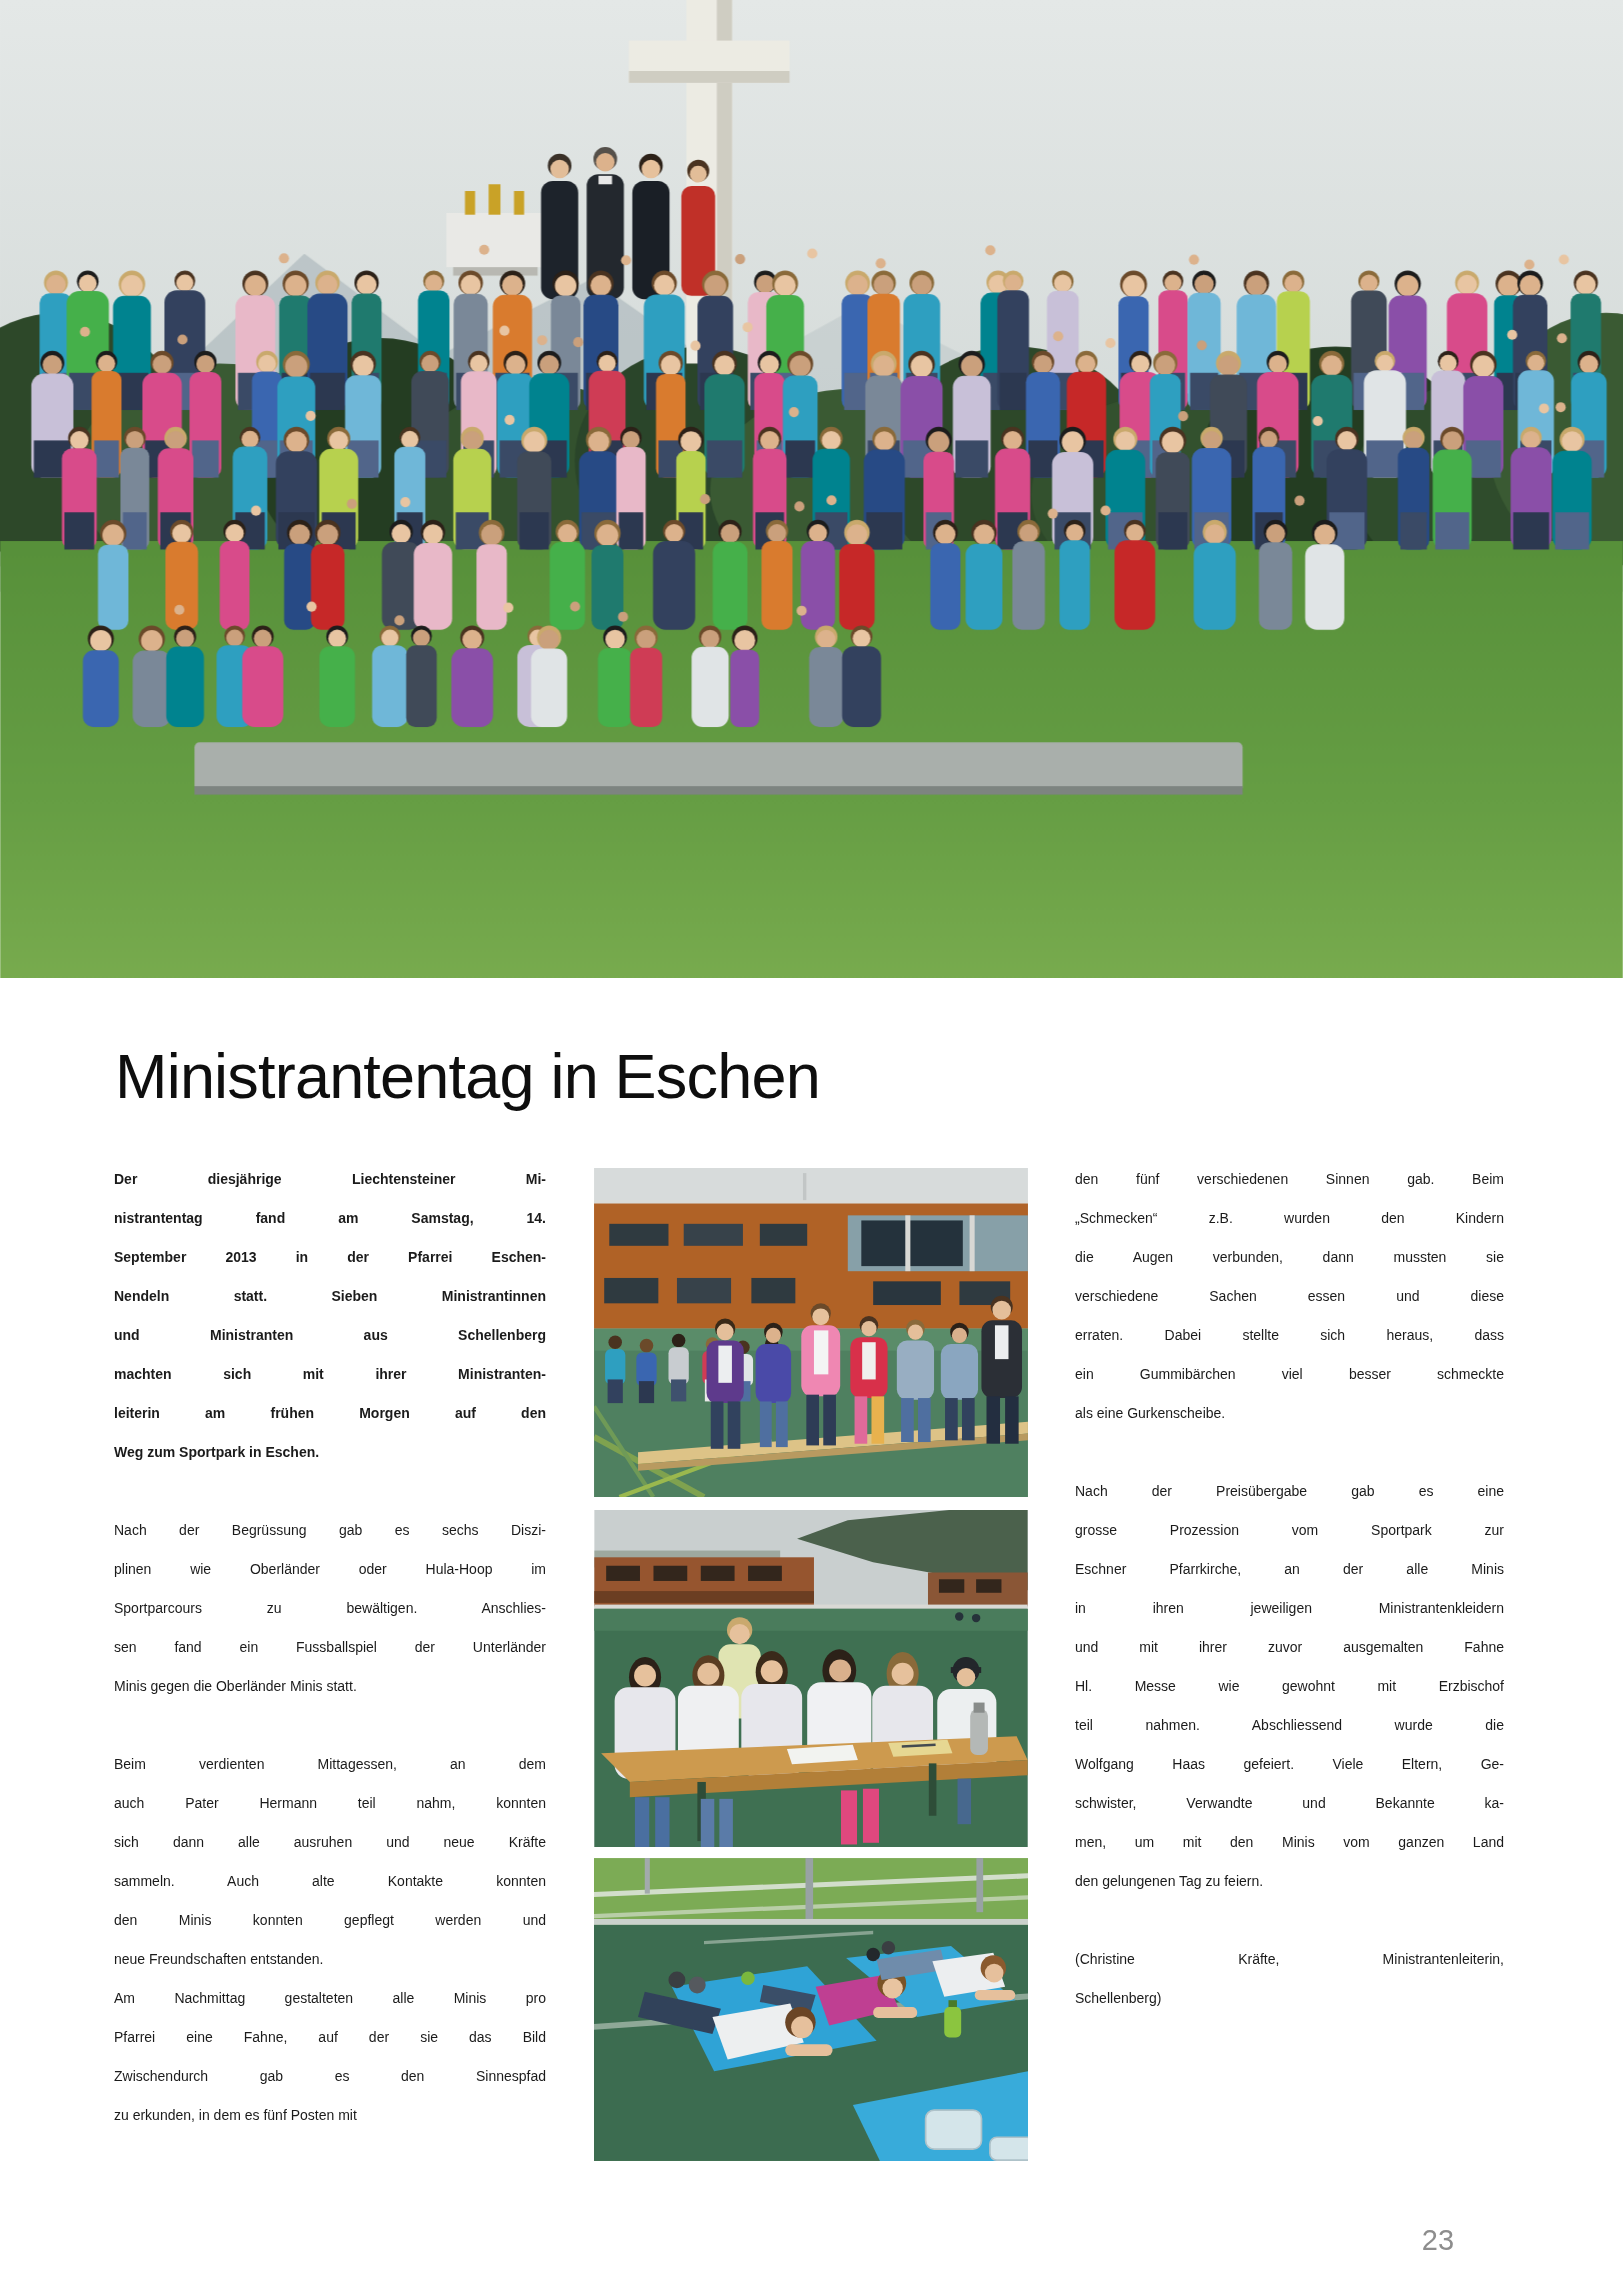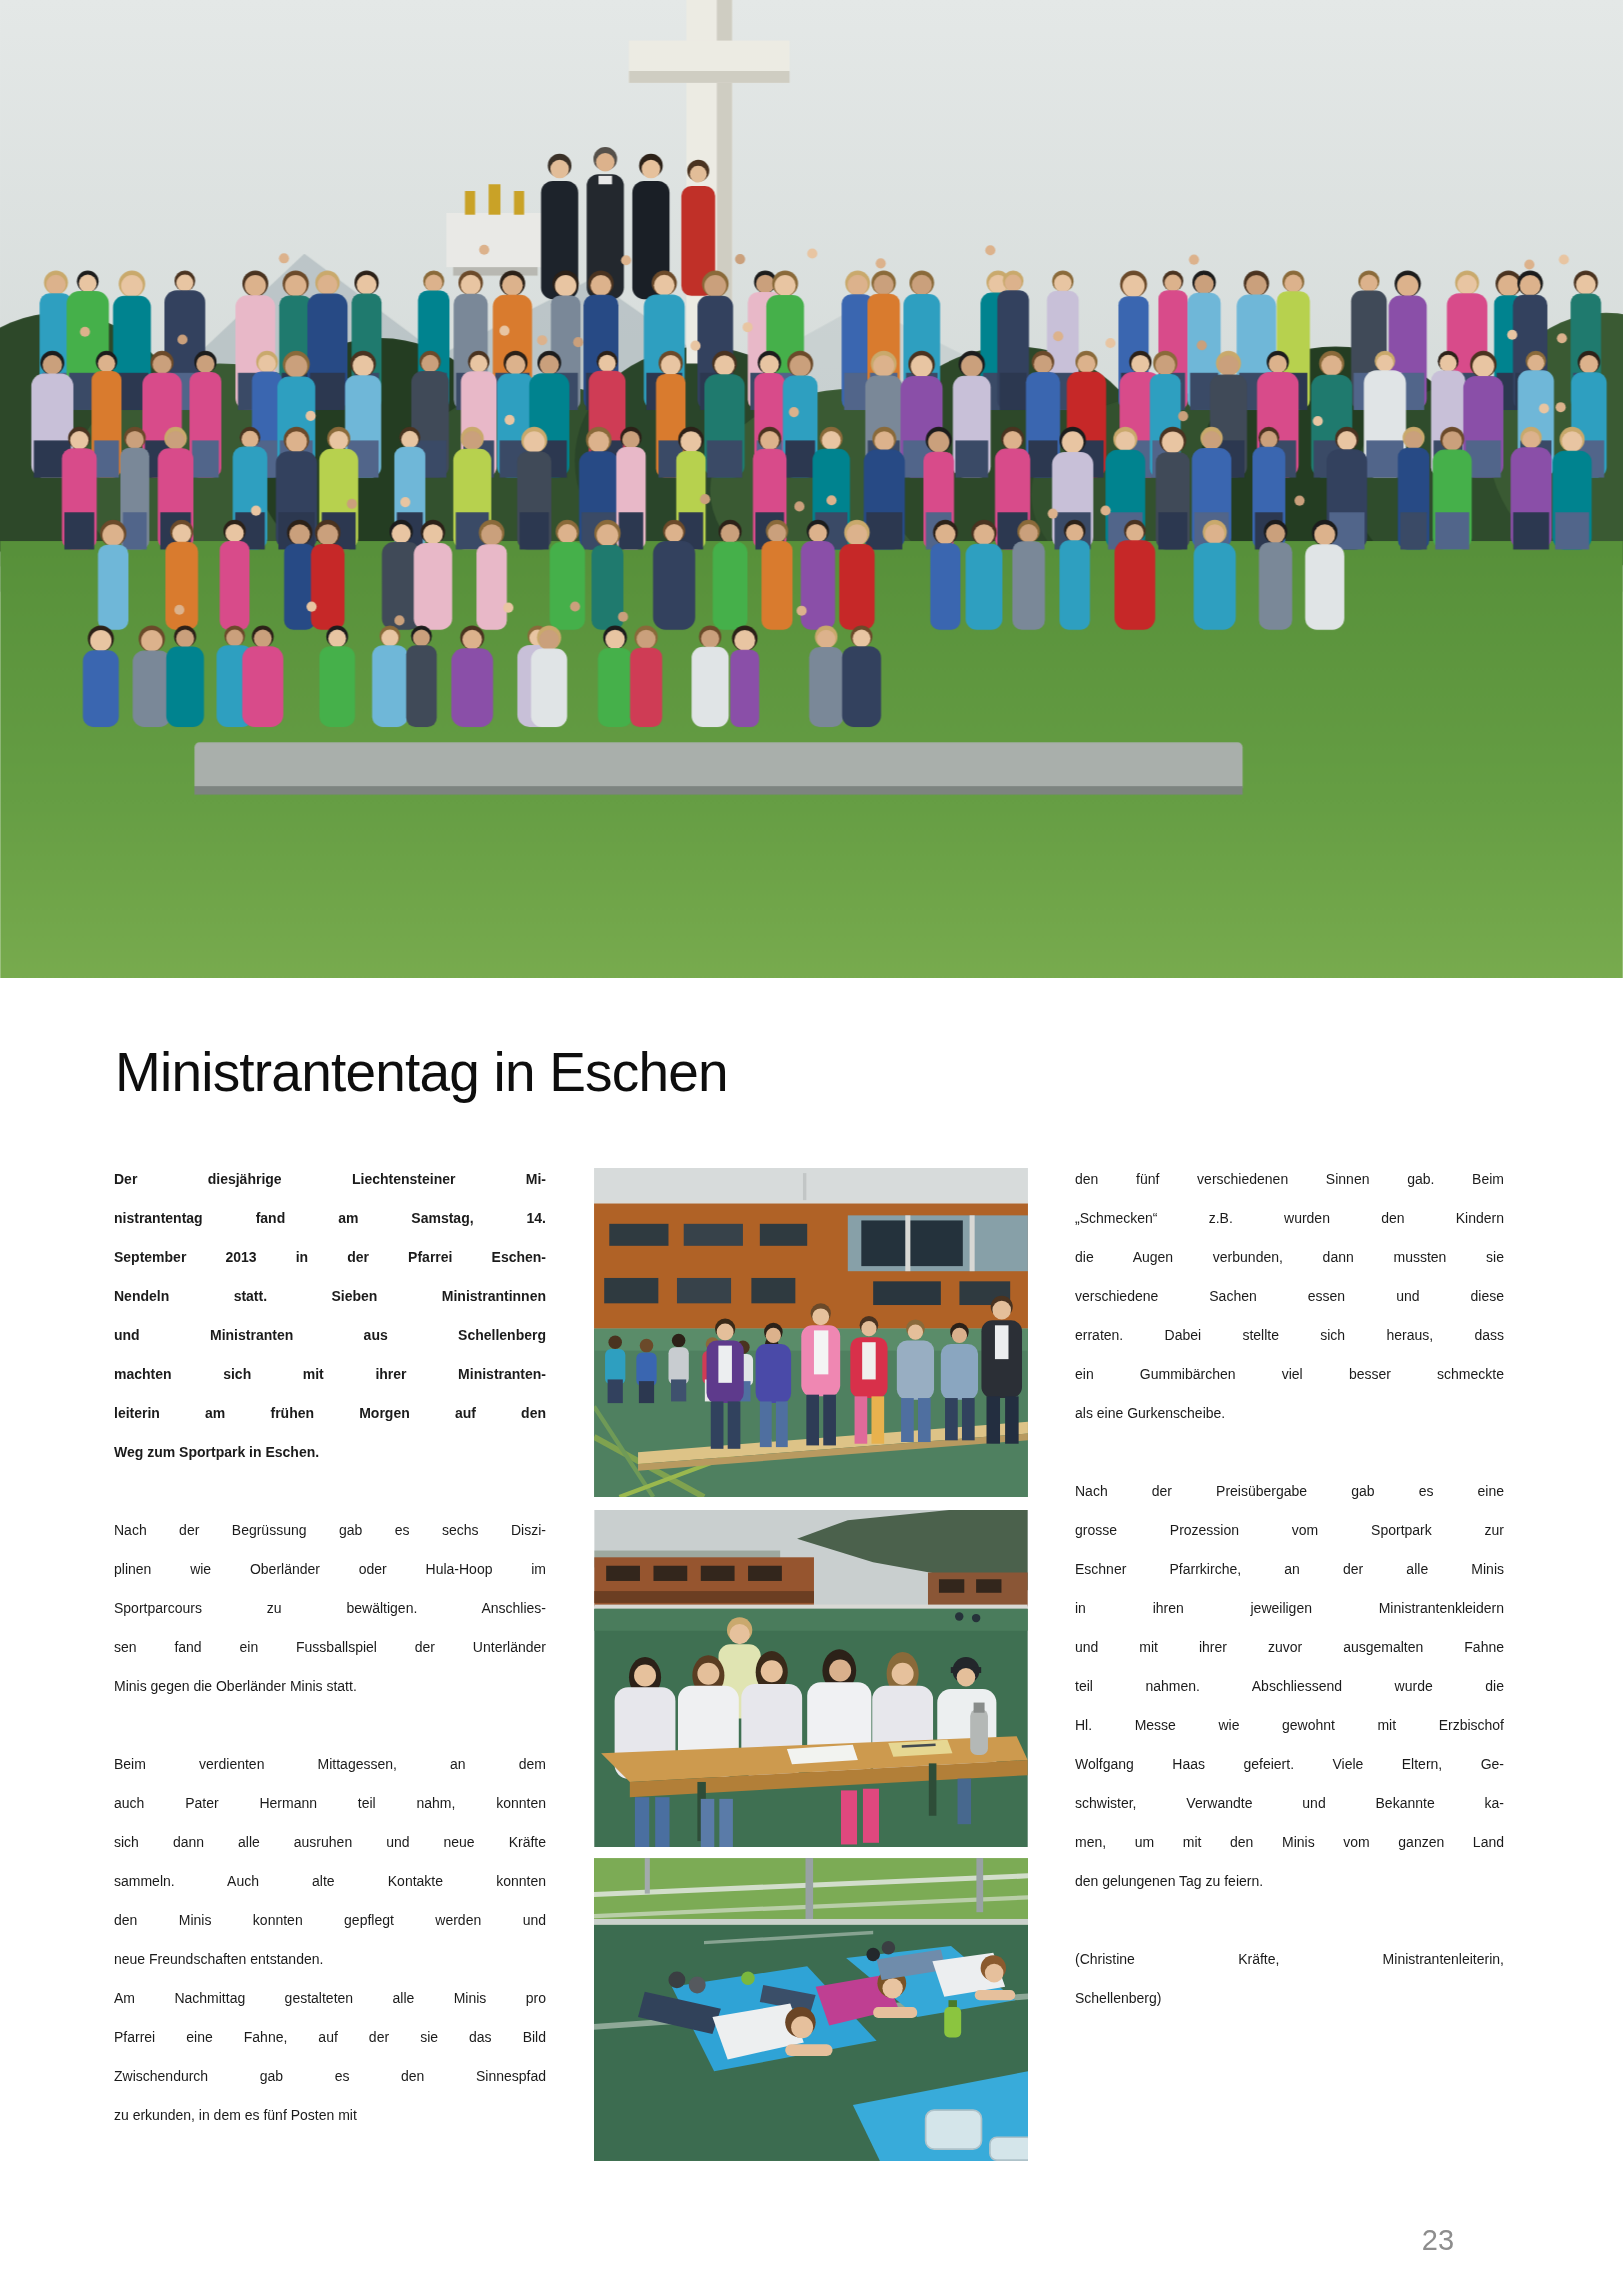--- a/index.html
+++ b/index.html
@@ -4,21 +4,21 @@
 <style>
   html,body{margin:0;padding:0;}
   body{
     width:1623px;height:2295px;background:#ffffff;position:relative;
     font-family:"Liberation Sans", sans-serif;color:#1b1b1b;overflow:hidden;
   }
   .hero{position:absolute;left:0;top:0;width:1623px;height:978px;overflow:hidden;}
   .hero svg{display:block;}
   h1.headline{
     position:absolute;left:115px;top:1045px;margin:0;
-    font-size:55px;line-height:1.0;font-weight:400;letter-spacing:-0.8px;color:#0e0e0e;
+    font-size:63px;line-height:1.0;font-weight:400;letter-spacing:-0.8px;color:#0e0e0e;
   }
   .col{position:absolute;top:1160px;font-size:14px;}
   .col-left{left:114px;width:432px;}
   .col-right{left:1075px;width:429px;}
   .para{margin:0 0 39px 0;}
   .para:last-child{margin-bottom:0;}
   .para.bold .line{font-weight:700;}
   .line{
     height:39px;line-height:39px;white-space:nowrap;
     text-align:justify;text-align-last:justify;
@@ -905,22 +905,22 @@
       <div class="line">erraten. Dabei stellte sich heraus, dass</div>
       <div class="line">ein Gummibärchen viel besser schmeckte</div>
       <div class="line natural">als eine Gurkenscheibe.</div>
     </div>
     <div class="para">
       <div class="line">Nach der Preisübergabe gab es eine</div>
       <div class="line">grosse Prozession vom Sportpark zur</div>
       <div class="line">Eschner Pfarrkirche, an der alle Minis</div>
       <div class="line">in ihren jeweiligen Ministrantenkleidern</div>
       <div class="line">und mit ihrer zuvor ausgemalten Fahne</div>
+      <div class="line">Hl. Messe wie gewohnt mit Erzbischof</div>
       <div class="line">teil nahmen. Abschliessend wurde die</div>
-      <div class="line">Hl. Messe wie gewohnt mit Erzbischof</div>
       <div class="line">Wolfgang Haas gefeiert. Viele Eltern, Ge-</div>
       <div class="line">schwister, Verwandte und Bekannte ka-</div>
       <div class="line">men, um mit den Minis vom ganzen Land</div>
       <div class="line natural">den gelungenen Tag zu feiern.</div>
     </div>
     <div class="para">
       <div class="line">(Christine Kräfte, Ministrantenleiterin,</div>
       <div class="line natural">Schellenberg)</div>
     </div>
   </div>

